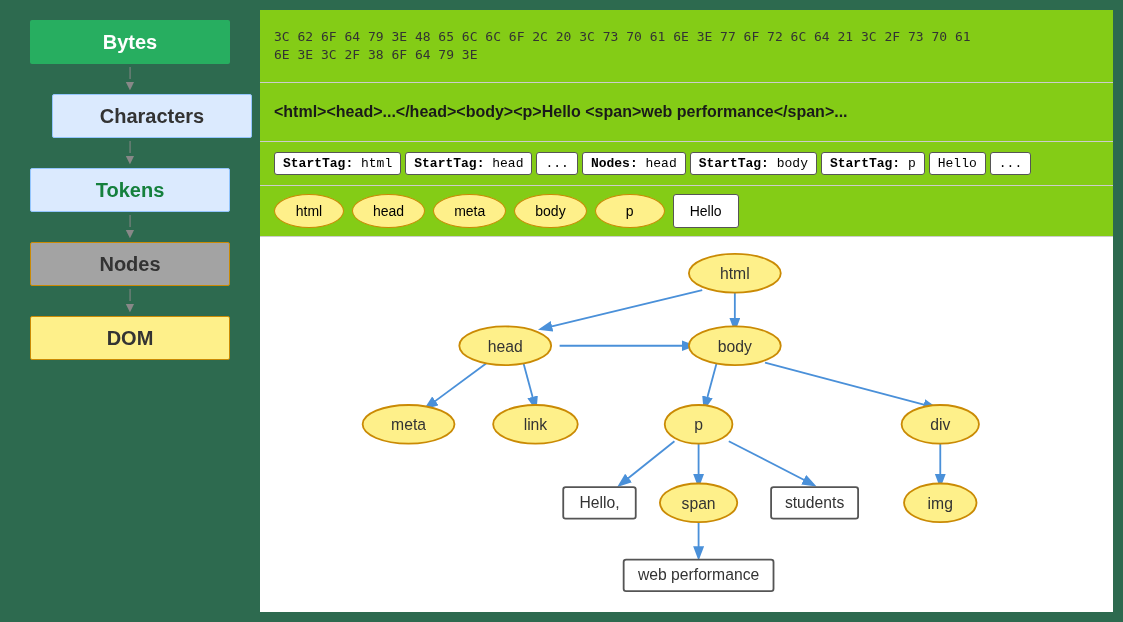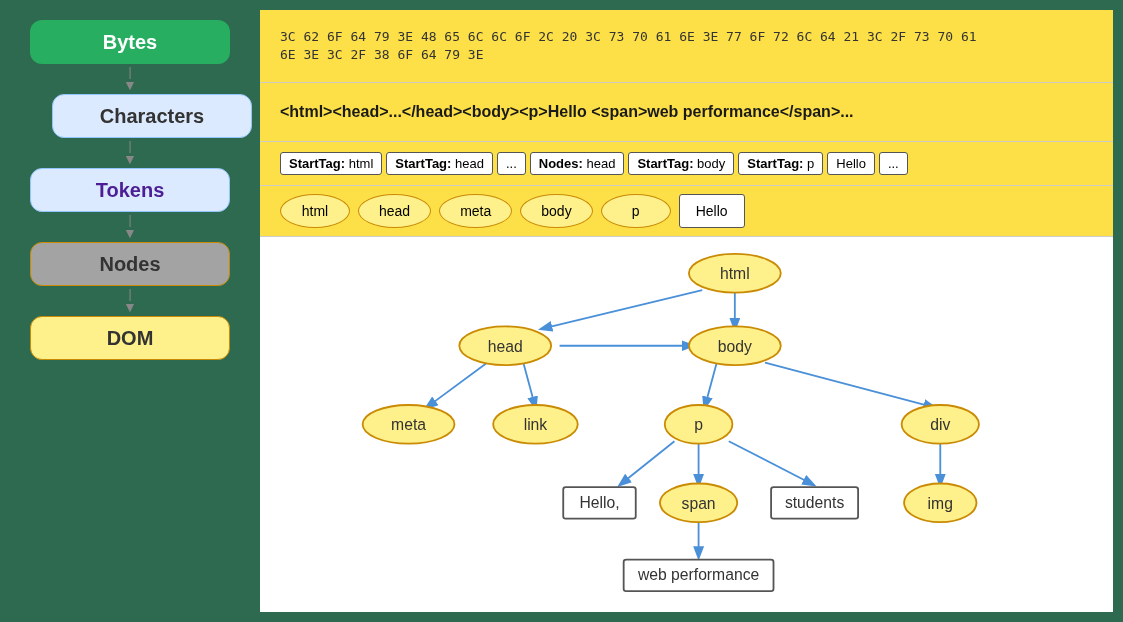--- a/index.html
+++ b/index.html
@@ -30,41 +30,41 @@
       padding-top: 10px;
       gap: 0;
     }
 
     .stage-box {
       display: flex;
       align-items: center;
       justify-content: center;
       width: 200px;
       height: 44px;
-      border-radius: 12px;
+      border-radius: 2px;
       font-size: 20px;
       font-weight: bold;
       text-align: center;
     }
 
     .stage-bytes {
       background: #27ae60;
       color: white;
     }
 
     .stage-characters {
       background: #dbeafe;
       color: #333;
       border: 1px solid #93c5fd;
       margin-left: 44px;
     }
 
     .stage-tokens {
       background: #dbeafe;
-      color: #4c1d95;
+      color: #15803d;
       border: 1px solid #93c5fd;
     }
 
     .stage-nodes {
       background: #a3a3a3;
       color: #333;
       border: 1px solid #ca8a04;
     }
 
     .stage-dom {
@@ -96,22 +96,22 @@
     
     .content {
       flex: 1;
       display: flex;
       flex-direction: column;
       gap: 0;
     }
 
     .panel {
       border-bottom: 1px solid #ccc;
-      padding: 8px 20px;
-      background: #fde047;
+      padding: 8px 14px;
+      background: #84cc16;
     }
 
     .panel:last-child {
       border-bottom: none;
     }
 
     
     .bytes-panel {
       font-family: monospace;
       font-size: 13px;
@@ -131,20 +131,21 @@
     }
 
     
     .tokens-panel {
       display: flex;
       flex-wrap: wrap;
       gap: 4px;
       align-items: flex-start;
       padding-top: 10px;
       padding-bottom: 10px;
+      font-family: Liberation Mono, monospace;
     }
 
     .token-box {
       border: 1.5px solid #555;
       border-radius: 3px;
       padding: 3px 8px;
       font-size: 13px;
       background: white;
       white-space: nowrap;
     }

